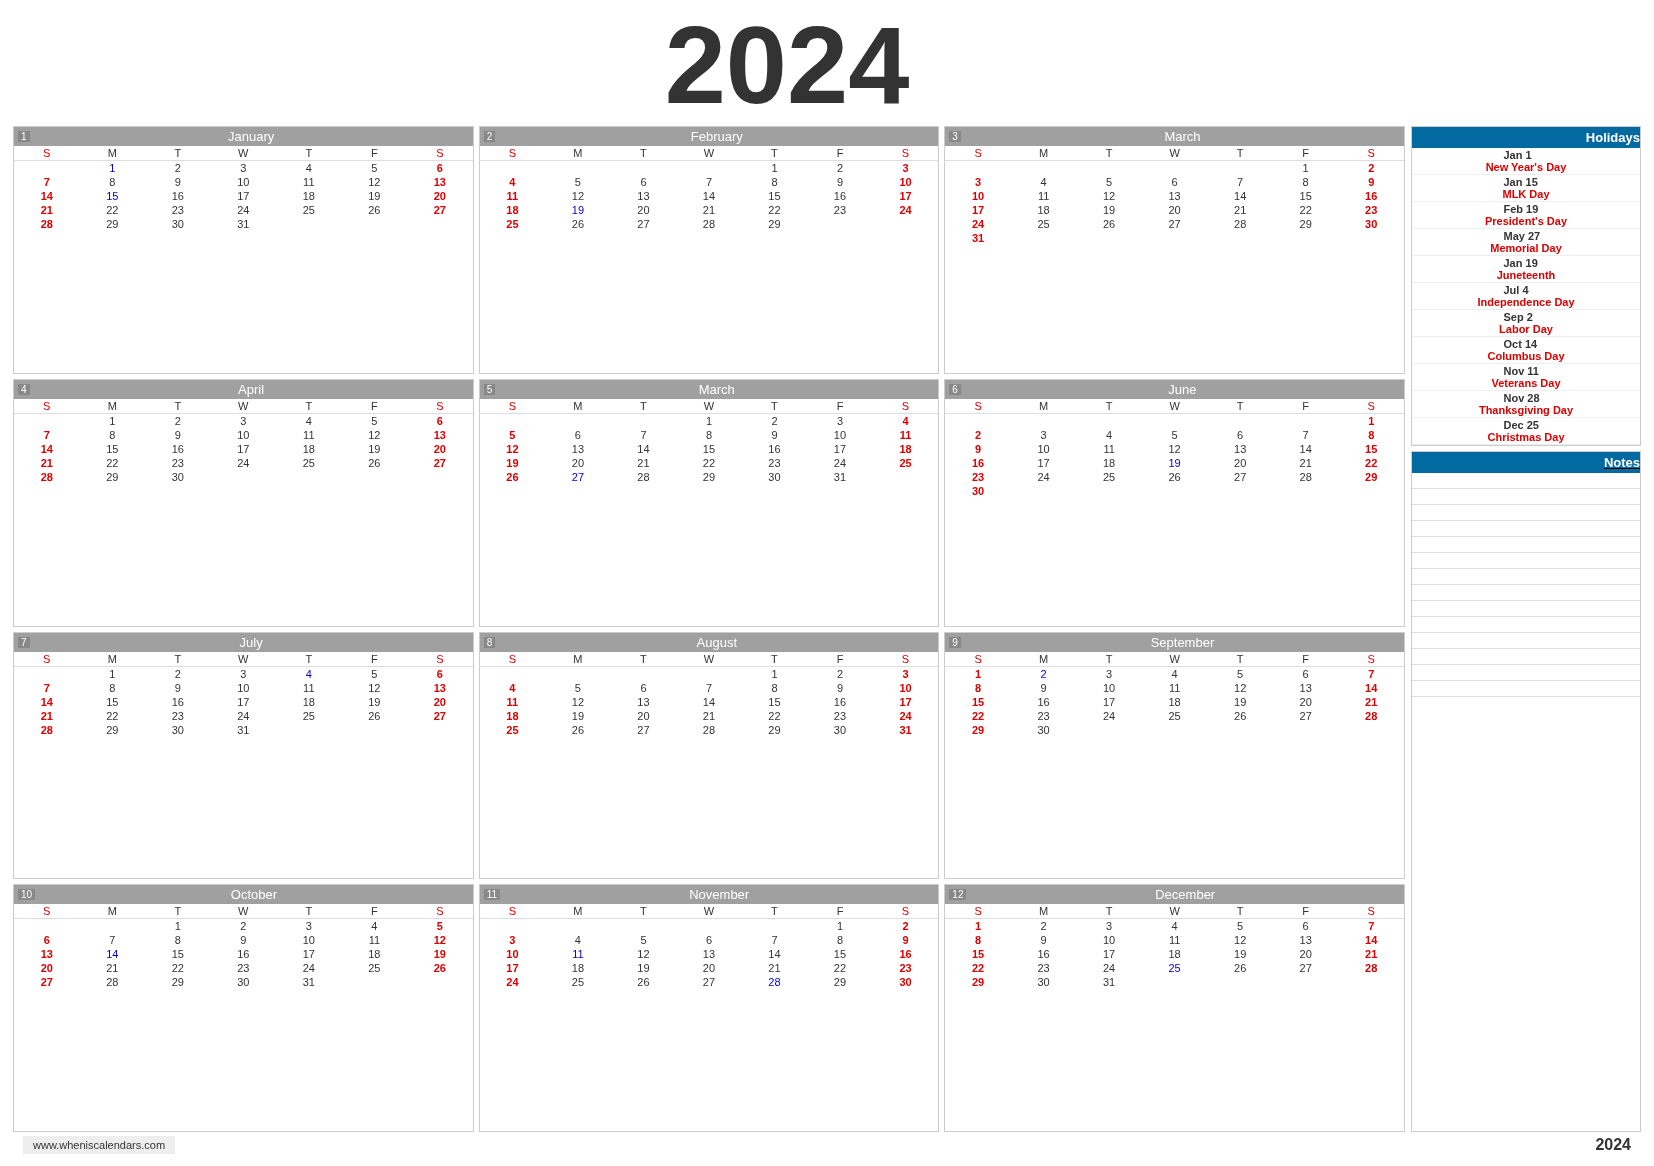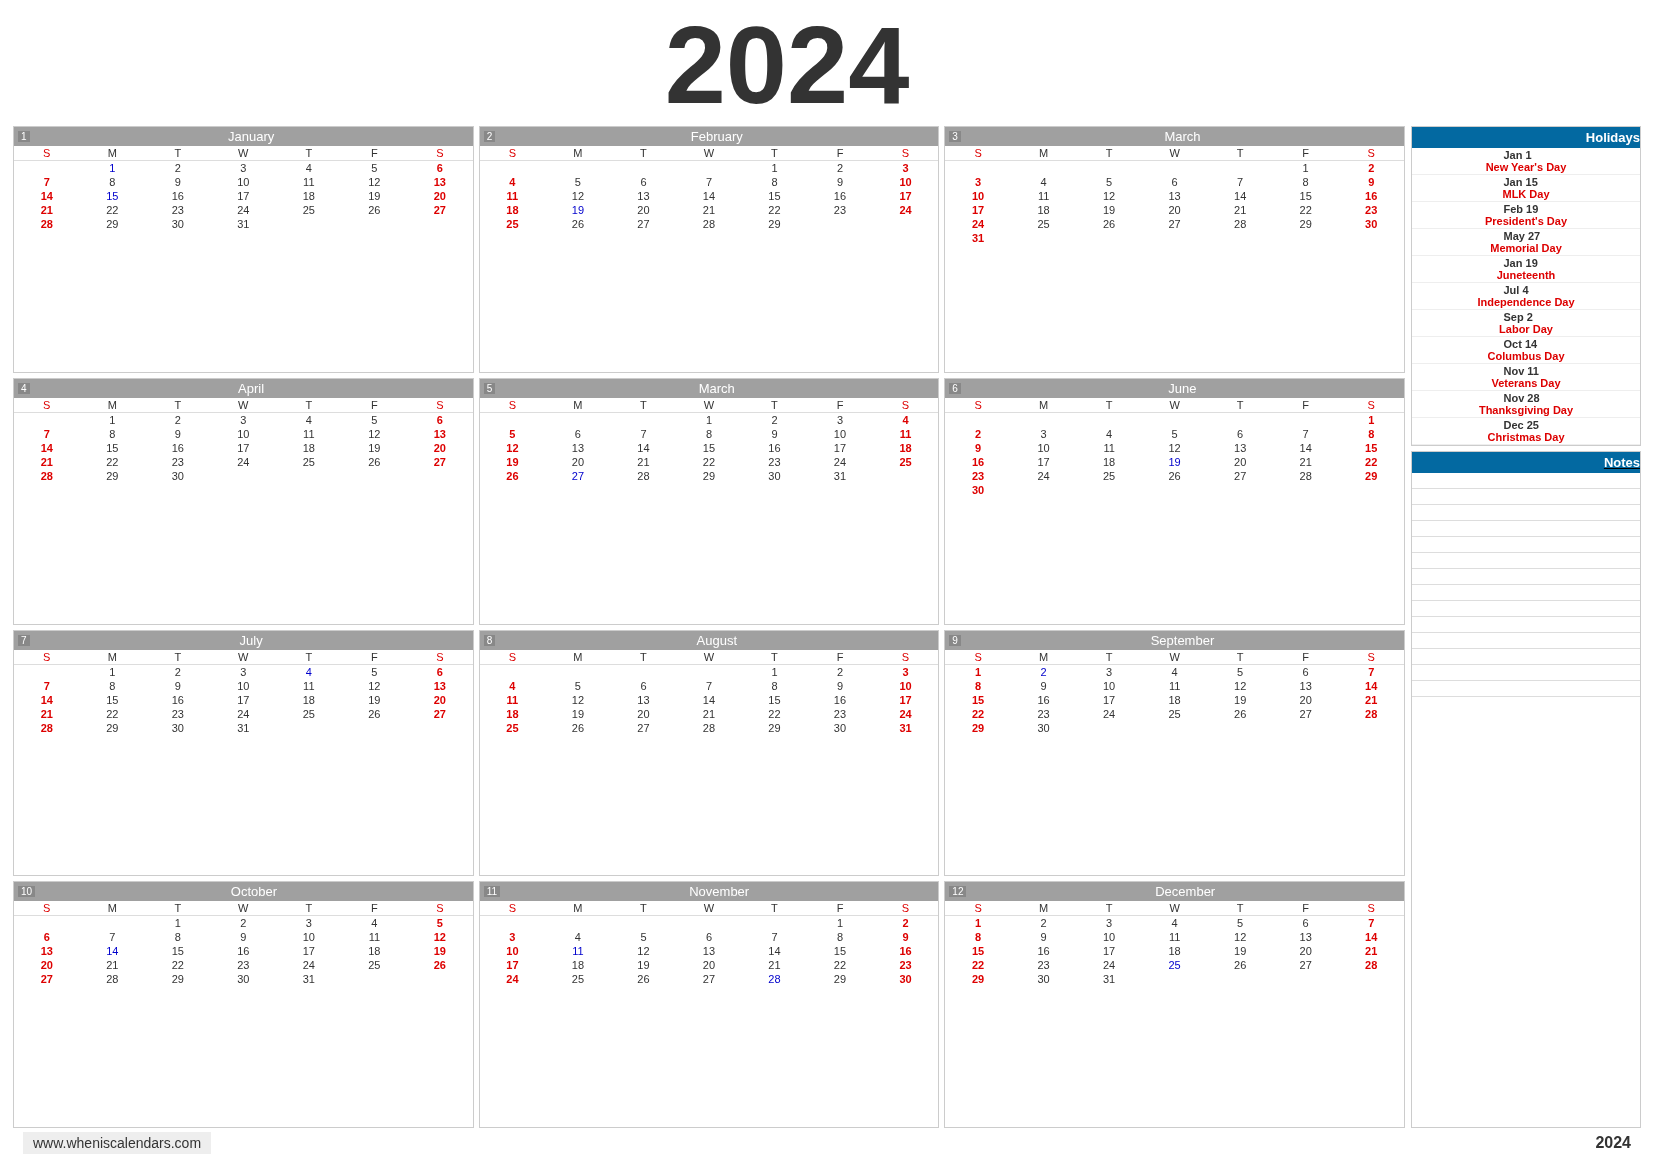--- a/index.html
+++ b/index.html
@@ -149,21 +149,21 @@
       display: flex;
       justify-content: space-between;
       align-items: center;
       padding: 4px 10px 2px 10px;
       font-size: 13px;
       color: #333;
     }
     .footer-url {
       background: #eee;
       padding: 3px 10px;
-      font-size: 14px;
+      font-size: 11px;
     }
     .footer-year {
       font-size: 16px;
       font-weight: bold;
     }
   </style>
 </head>
 <body>
 
 <div class="page">

